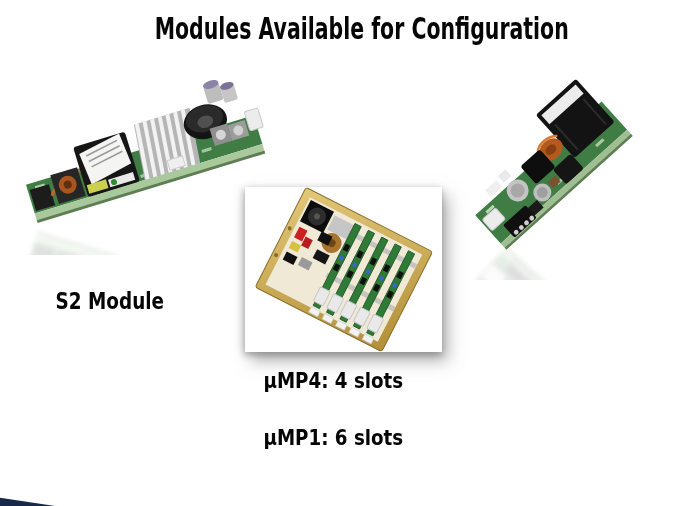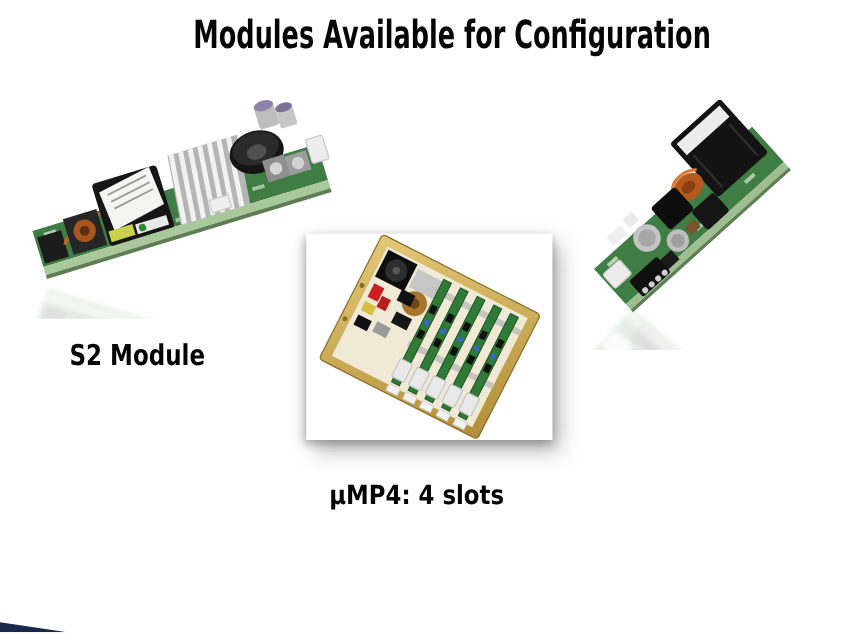--- a/index.html
+++ b/index.html
@@ -4,26 +4,26 @@
 <style>
   html,body{margin:0;padding:0;background:#fff;}
   .slide{position:relative;width:675px;height:506px;background:#ffffff;overflow:hidden;
          font-family:"DejaVu Sans","Liberation Sans",sans-serif;color:#000;}
   .title-wrap{position:absolute;top:10px;left:0;width:675px;text-align:right;}
   .title-wrap span{display:inline-block;font-size:31px;font-weight:bold;white-space:nowrap;
          transform:scaleX(0.66);transform-origin:50% 50%;letter-spacing:0px;color:#050505;}
   .module-label{position:absolute;width:200px;text-align:center;}
   .module-label span{display:inline-block;font-size:23px;font-weight:bold;white-space:nowrap;
          transform:scaleX(0.80);transform-origin:50% 50%;color:#050505;}
-  #s2-label{top:272px;left:10px;}
+  #s2-label{top:288px;left:10px;}
   #dual-label{top:280px;left:467px;}
   .caption{position:absolute;left:227px;width:212px;text-align:center;}
   .caption span{display:inline-block;font-size:21px;font-weight:bold;white-space:nowrap;
          transform:scaleX(0.87);transform-origin:50% 50%;color:#050505;}
-  #cap1{top:384px;text-align:center;}
+  #cap1{top:369px;text-align:center;}
   #cap2{top:426px;}
   .photo{position:absolute;z-index:1;}
   #s2-photo{left:18px;top:55px;}
   #dual-photo{left:452px;top:55px;}
   .chassis-card{position:absolute;left:245px;top:187px;width:197px;height:165px;background:#ffffff;z-index:2;
          box-shadow:0 3px 6px rgba(120,120,120,.45), 6px 9px 15px rgba(105,105,105,.5), -3px 2px 8px rgba(150,150,150,.32);}
   .corner-accent{position:absolute;left:0;bottom:0;width:55px;height:11px;background:#18284a;
          clip-path:polygon(0 25%,100% 100%,0 100%);z-index:3;}
   .lbl{z-index:4;}
 </style>
@@ -203,16 +203,19 @@
 
   <div id="s2-label" class="module-label lbl">
     <span>S2 Module</span>
   </div>
 
 
   <div id="cap1" class="caption lbl">
     <span>µMP4: 4 slots</span>
   </div>
 
+  <div id="cap2" class="caption lbl">
+    <span>µMP1: 6 slots</span>
+  </div>
 
   <div class="corner-accent"></div>
 
 </div>
 
 </body></html>

